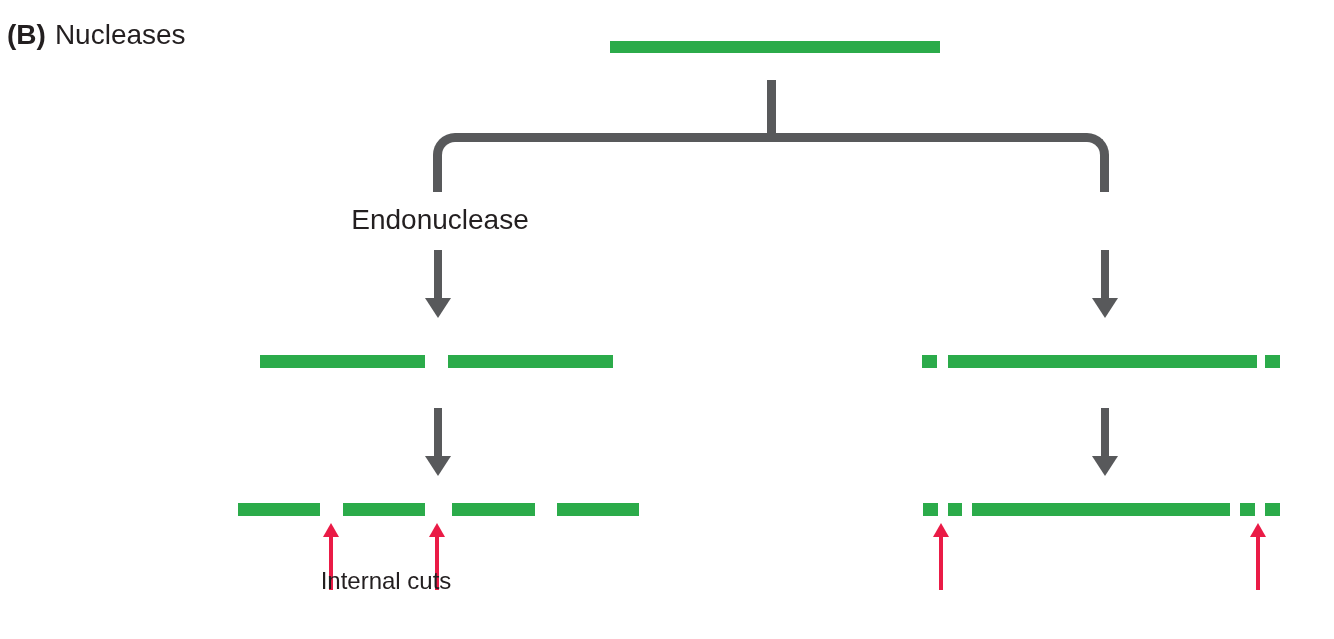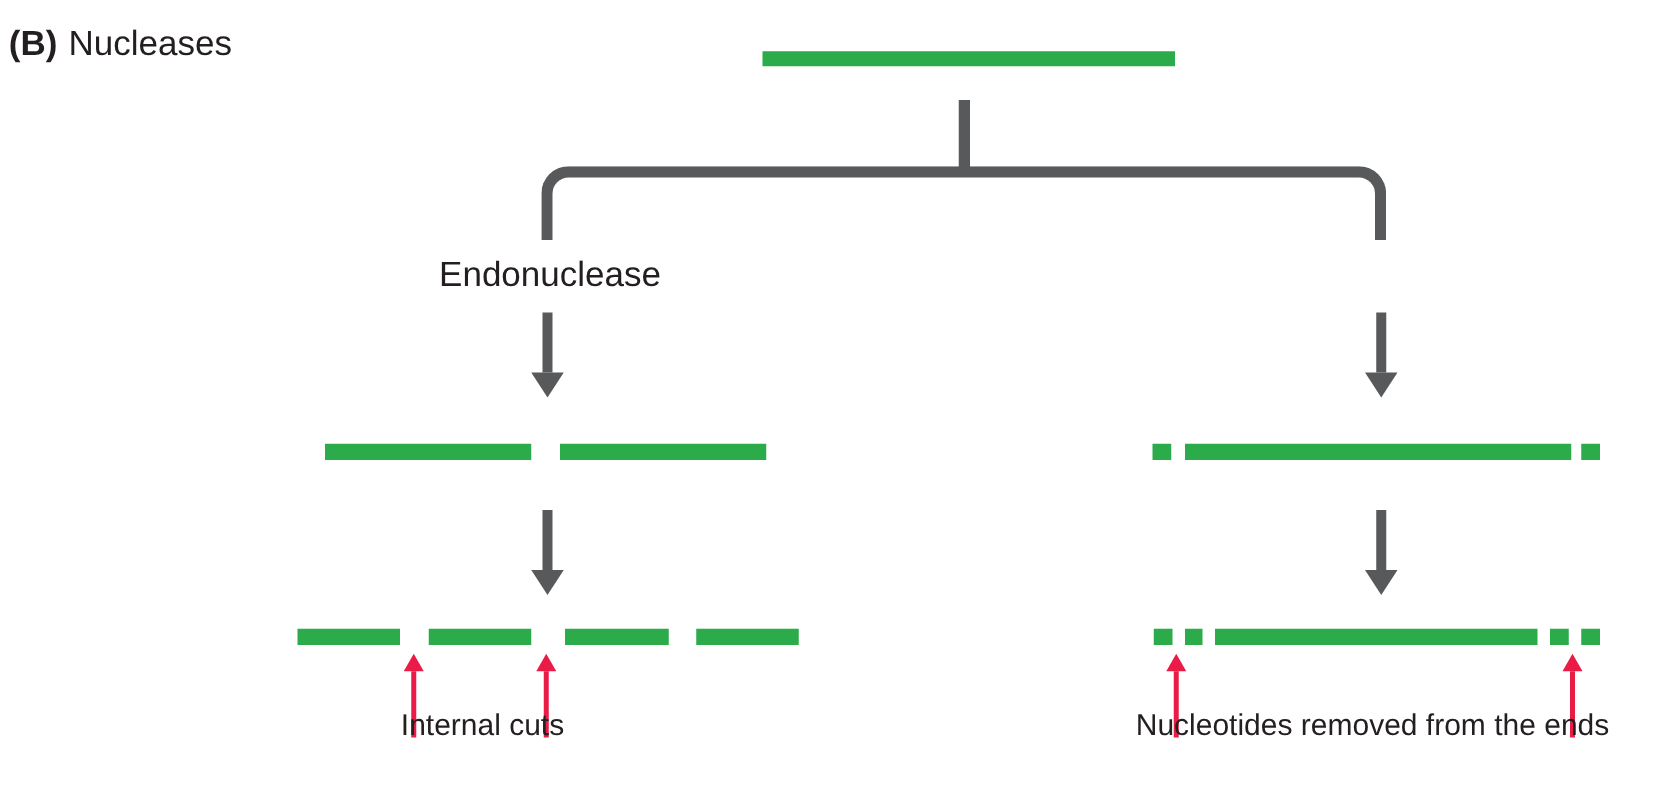--- a/index.html
+++ b/index.html
@@ -180,15 +180,14 @@
         <div class="head"></div>
         <div class="shaft"></div>
       </div>
       <div class="cut-arrow" style="left: 1258px;">
         <div class="head"></div>
         <div class="shaft"></div>
       </div>
     </div>
 
   <div class="caption" style="left: 386px;">Internal cuts</div>
-  <div class="caption" style="left: 1098px;">Nucleotides removed from the ends</div>
 
 </div>
 
 </body></html>

